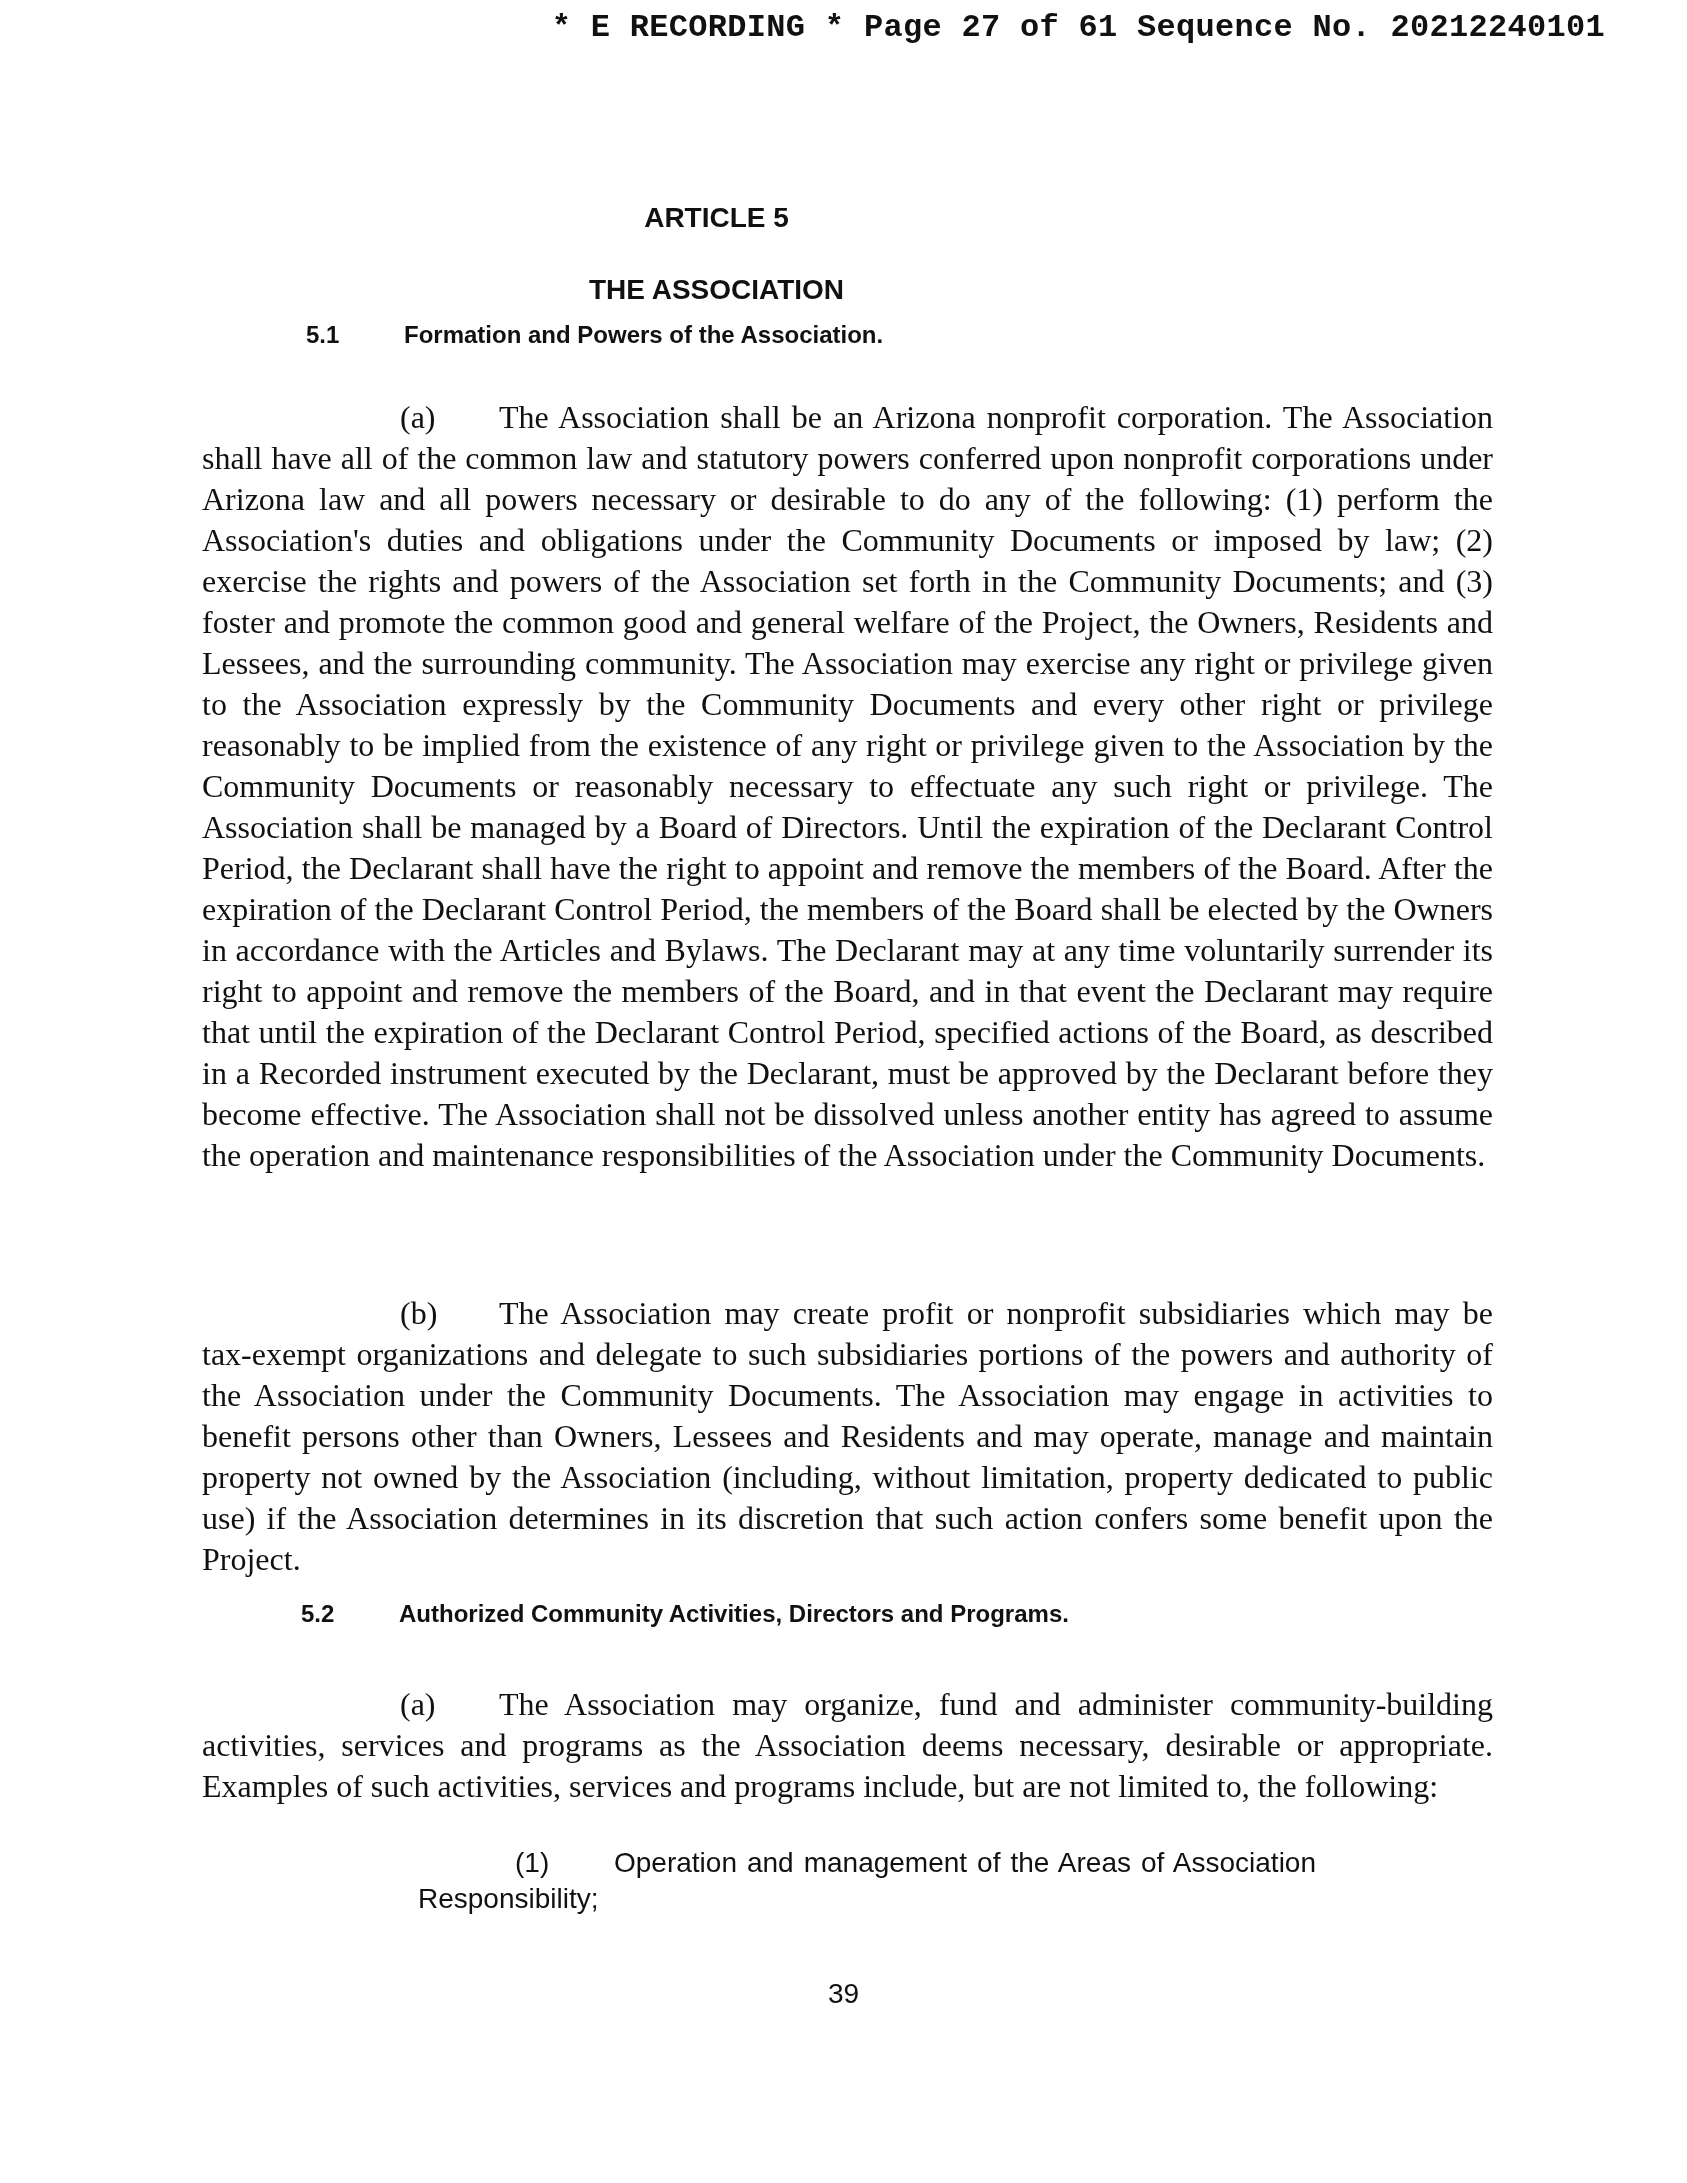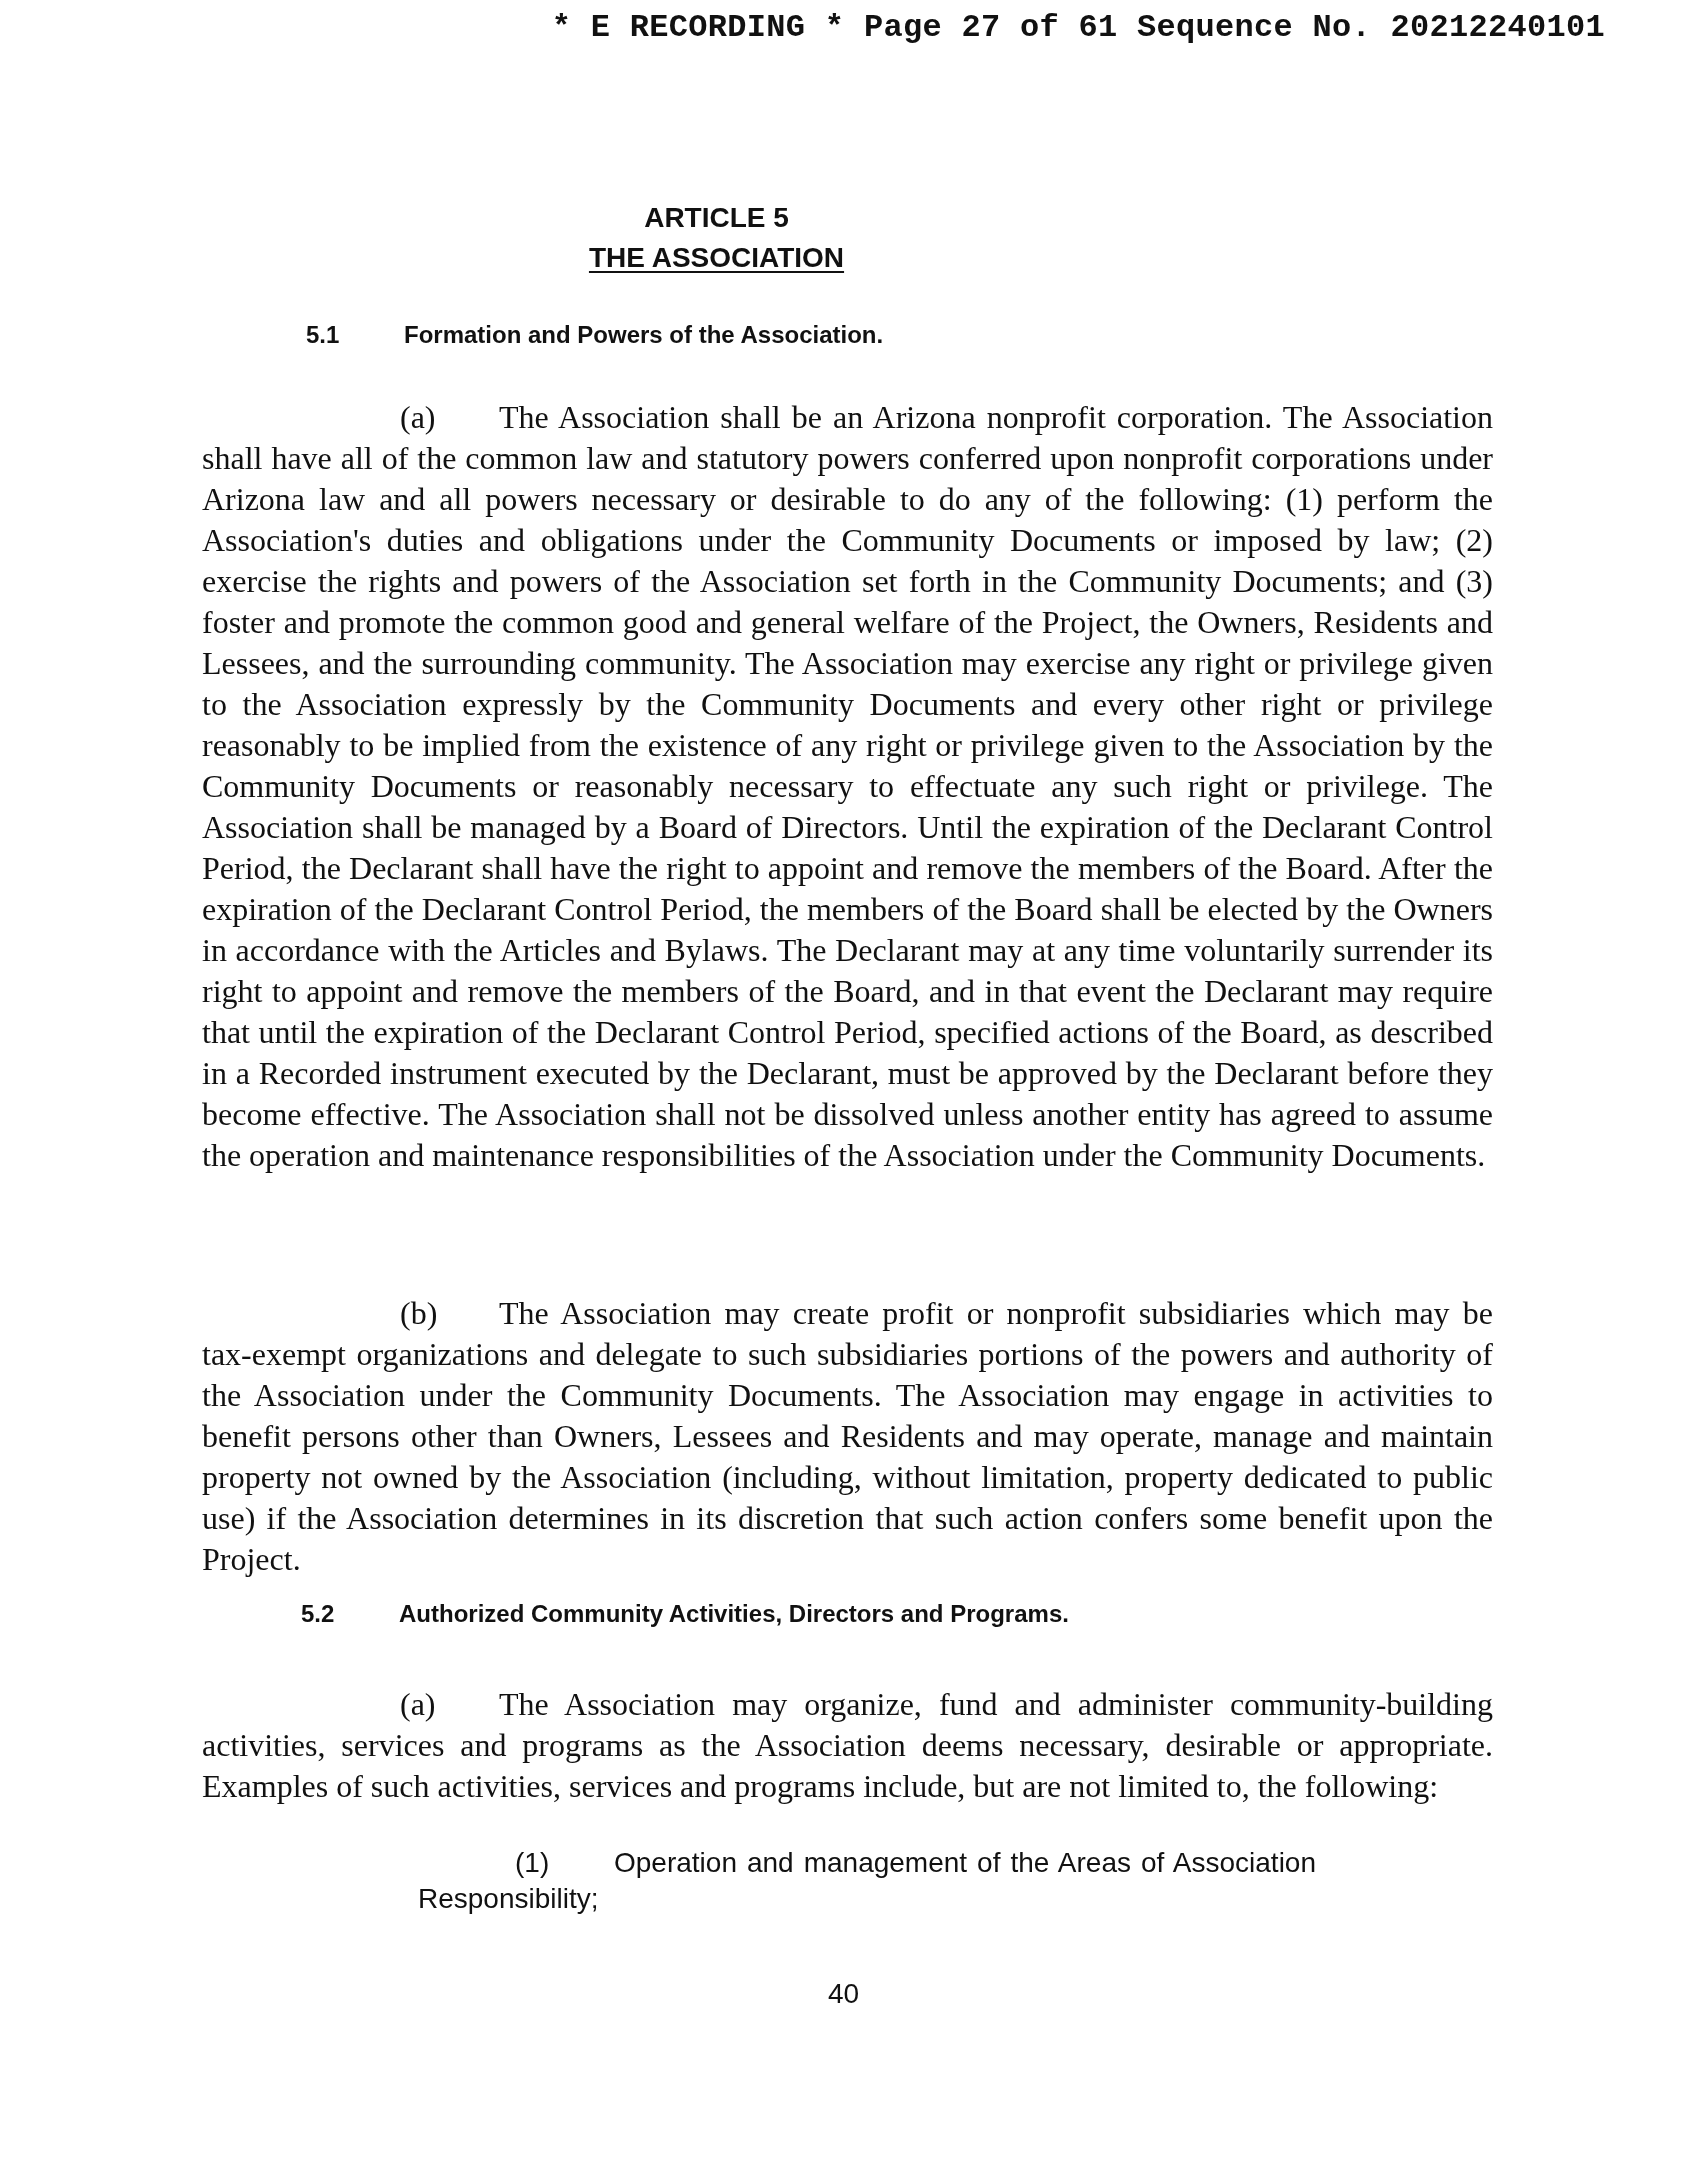--- a/index.html
+++ b/index.html
@@ -3,21 +3,21 @@
 <meta charset="utf-8">
 <style>
   html, body { margin: 0; padding: 0; background: #ffffff; }
   body { width: 1687px; height: 2183px; position: relative; overflow: hidden;
          font-family: "Liberation Sans", "DejaVu Sans", sans-serif; color: #111; }
   .header { position: absolute; top: 9.3px; right: 82px;
             font-family: "Liberation Mono", "DejaVu Sans Mono", monospace;
             font-size: 32px; font-weight: bold; letter-spacing: 0.3px; white-space: pre; }
   .article { position: absolute; top: 198px; left: 0; width: 1433px; text-align: center;
              font-weight: bold; font-size: 28px; line-height: 40px; }
-  .article .title { text-decoration: underline; text-underline-offset: 4px; }
+  .article .title { text-underline-offset: 4px; margin-top: 32px; }
   .sec { position: absolute; left: 306px; font-weight: bold; font-size: 24px; }
   .sec .num { display: inline-block; width: 98px; }
   .para { position: absolute; left: 202px; width: 1291px; font-size: 32px; line-height: 41px;
           text-align: justify; text-align-last: left; font-family: Liberation Serif, serif; }
   .para .lbl { display: inline-block; width: 99px; margin-left: 198px; }
   .sub { position: absolute; left: 418px; width: 898px; font-size: 28px; line-height: 36px;
          text-align: justify; text-align-last: left; }
   .sub .lbl { display: inline-block; width: 99px; margin-left: 97px; }
   .footer { position: absolute; top: 1978px; left: 0; width: 1687px; text-align: center; font-size: 28px; }
 </style>
@@ -48,14 +48,14 @@
 </div>
 
 <div class="para" style="top:1684px;">
   <span class="lbl">(a)</span><span>The Association may organize, fund and administer community-building activities, services and programs as the Association deems necessary, desirable or appropriate. Examples of such activities, services and programs include, but are not limited to, the following:</span>
 </div>
 
 <div class="sub" style="top:1845px;">
   <span class="lbl">(1)</span><span>Operation and management of the Areas of Association Responsibility;</span>
 </div>
 
-<div class="footer">40</div>
+<div class="footer">39</div>
 
 
 </body></html>

